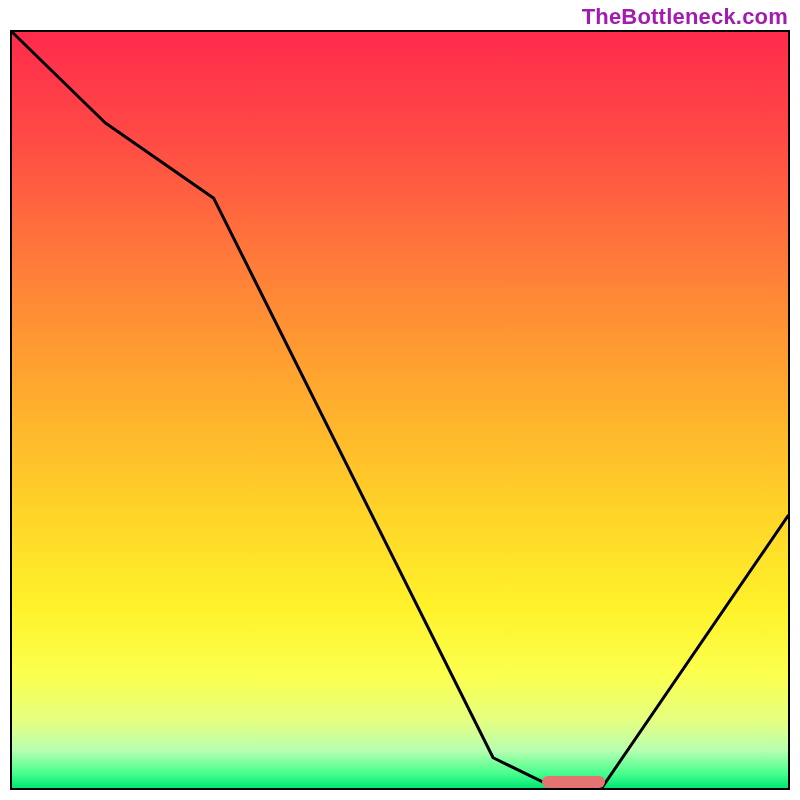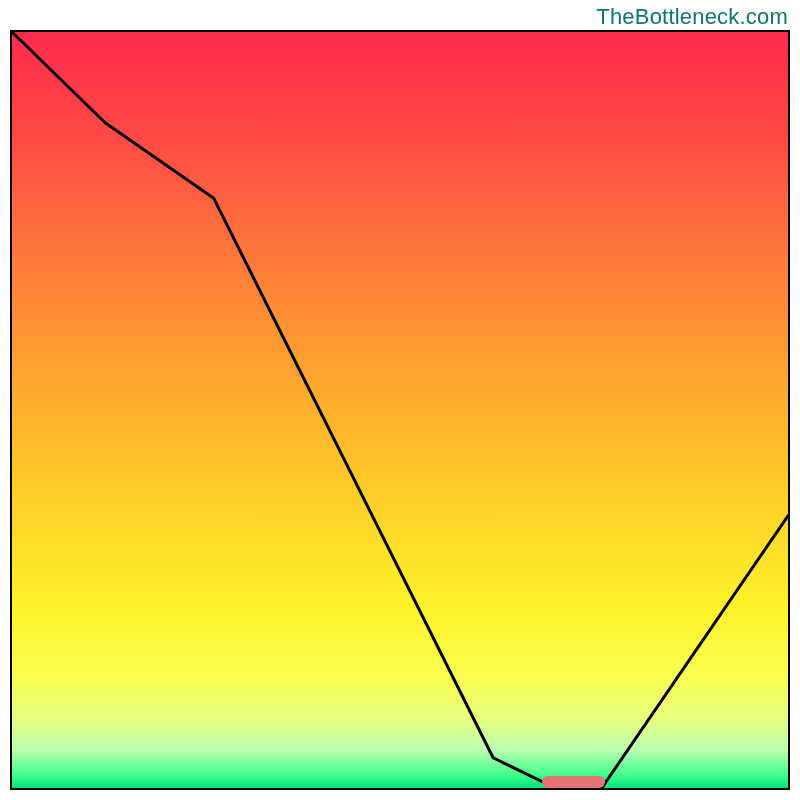--- a/index.html
+++ b/index.html
@@ -51,22 +51,22 @@
     width: 100%;
     height: 100%;
     pointer-events: none;
   }
   .watermark {
     position: absolute;
     top: 4px;
     right: 12px;
     font-family: Arial, Helvetica, sans-serif;
     font-size: 22px;
-    font-weight: 400;
-    color: #0f766e;
+    font-weight: 700;
+    color: #a21caf;
     letter-spacing: 0.2px;
   }
 </style>
 </head>
 <body>
 
 <div class="container">
   <div class="watermark">TheBottleneck.com</div>
 
   <div class="plot-area">

